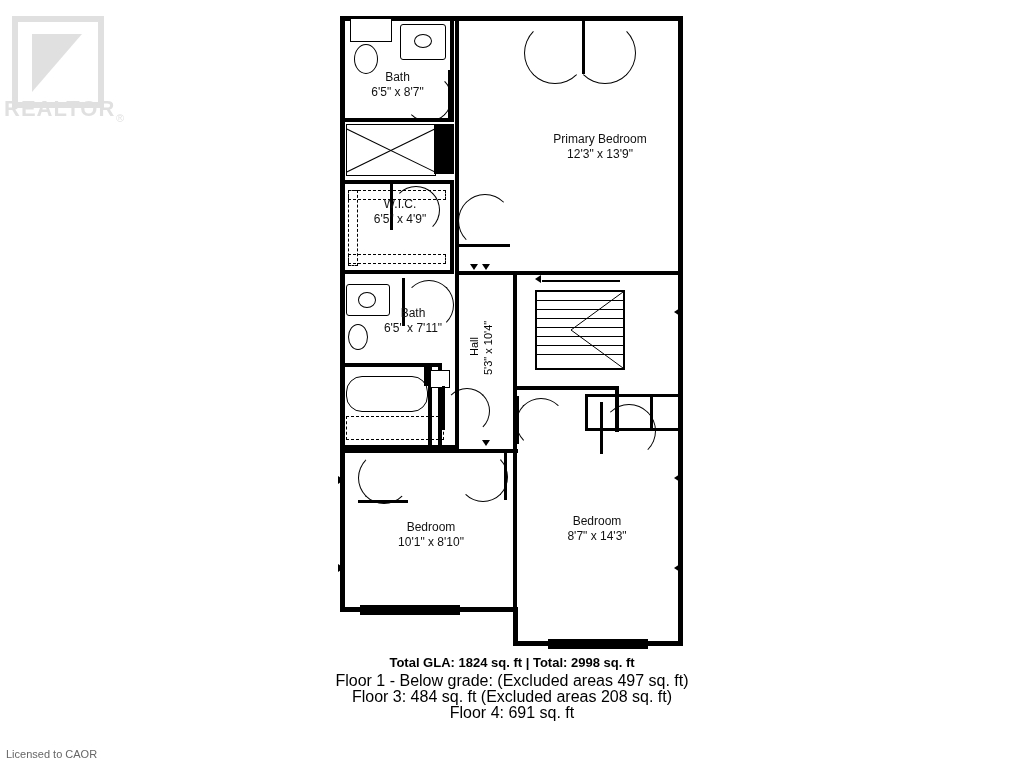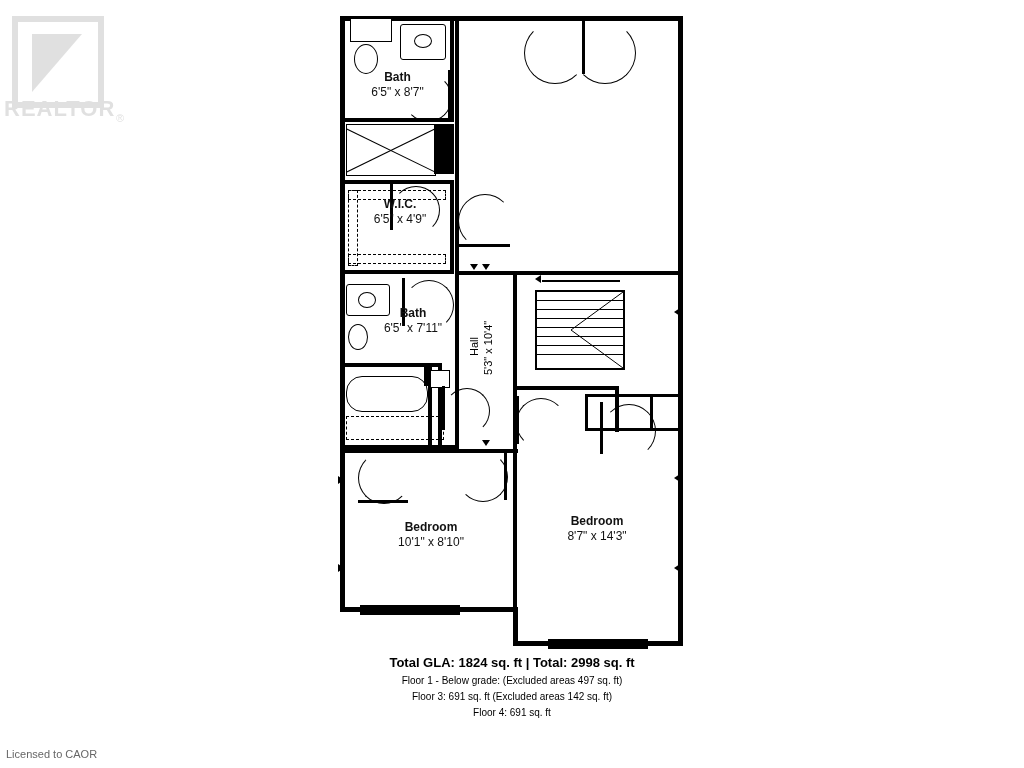--- a/index.html
+++ b/index.html
@@ -39,21 +39,21 @@
   }
   
   #floorplan{
     position:absolute;left:330px;top:8px;width:370px;height:640px;
   }
   .wall{position:absolute;background:#000;}
   .room-label{
     position:absolute;text-align:center;font-size:12px;line-height:15px;
     color:#111;white-space:nowrap;
   }
-  .room-label .nm{display:block;font-weight:bold;}
+  .room-label .nm{display:block;}
   .room-label .dim{display:block;}
   .vert-label{
     position:absolute;font-size:11px;line-height:13px;text-align:center;
     writing-mode:vertical-rl;transform:rotate(180deg);white-space:nowrap;
   }
   .door-arc{
     position:absolute;border:1.4px solid #000;border-radius:50%;
   }
   .fixture{position:absolute;border:1.4px solid #000;background:#fff;}
   .fixture-r{position:absolute;border:1.4px solid #000;background:#fff;border-radius:50%;}
@@ -68,21 +68,21 @@
   .hatch:after{transform:rotate(-26deg);}
   .arrowmark{position:absolute;width:0;height:0;}
   .arr-down{border-left:4px solid transparent;border-right:4px solid transparent;border-top:6px solid #000;}
   .arr-left{border-top:4px solid transparent;border-bottom:4px solid transparent;border-right:6px solid #000;}
   .arr-right{border-top:4px solid transparent;border-bottom:4px solid transparent;border-left:6px solid #000;}
   
   #caption{
     position:absolute;left:0;top:655px;width:1024px;text-align:center;
   }
   #caption .totals{font-size:13px;font-weight:bold;margin-bottom:3px;}
-  #caption .line{font-size:10px;line-height:16px;}
+  #caption .line{font-size:16px;line-height:16px;}
   #caption .credit{margin-top:10px;font-size:8px;color:#444;}
 </style>
 </head>
 <body>
 
 <div id="realtor-watermark">
   <div class="r-box"></div>
   <div class="r-word">REALTOR</div>
   <div class="r-reg">®</div>
 </div>
@@ -228,20 +228,24 @@
   <div class="arrowmark arr-left" style="left:344px;top:466px;"></div>
   <div class="arrowmark arr-left" style="left:344px;top:556px;"></div>
   <div class="arrowmark arr-right" style="left:8px;top:556px;"></div>
   <div class="arrowmark arr-left" style="left:344px;top:300px;"></div>
 
   <div class="room-label" style="left:20px;top:62px;width:95px;">
     <span class="nm">Bath</span>
     <span class="dim">6'5" x 8'7"</span>
   </div>
 
+  <div class="room-label" style="left:170px;top:124px;width:200px;">
+    <span class="nm">Primary Bedroom</span>
+    <span class="dim">12'3" x 13'9"</span>
+  </div>
 
   <div class="room-label" style="left:20px;top:189px;width:100px;">
     <span class="nm">W.I.C.</span>
     <span class="dim">6'5" x 4'9"</span>
   </div>
 
   <div class="room-label" style="left:28px;top:298px;width:110px;">
     <span class="nm">Bath</span>
     <span class="dim">6'5" x 7'11"</span>
   </div>
@@ -261,17 +265,17 @@
   <div class="room-label" style="left:212px;top:506px;width:110px;">
     <span class="nm">Bedroom</span>
     <span class="dim">8'7" x 14'3"</span>
   </div>
 
 </div>
 
 <div id="caption">
   <div class="totals">Total GLA: 1824 sq. ft | Total: 2998 sq. ft</div>
   <div class="line">Floor 1 - Below grade: (Excluded areas 497 sq. ft)</div>
-  <div class="line">Floor 3: 691 sq. ft (Excluded areas 142 sq. ft)</div>
+  <div class="line">Floor 3: 484 sq. ft (Excluded areas 208 sq. ft)</div>
   <div class="line">Floor 4: 691 sq. ft</div>
 </div>
 
 <div id="licensed">Licensed to CAOR</div>
 
 </body></html>

